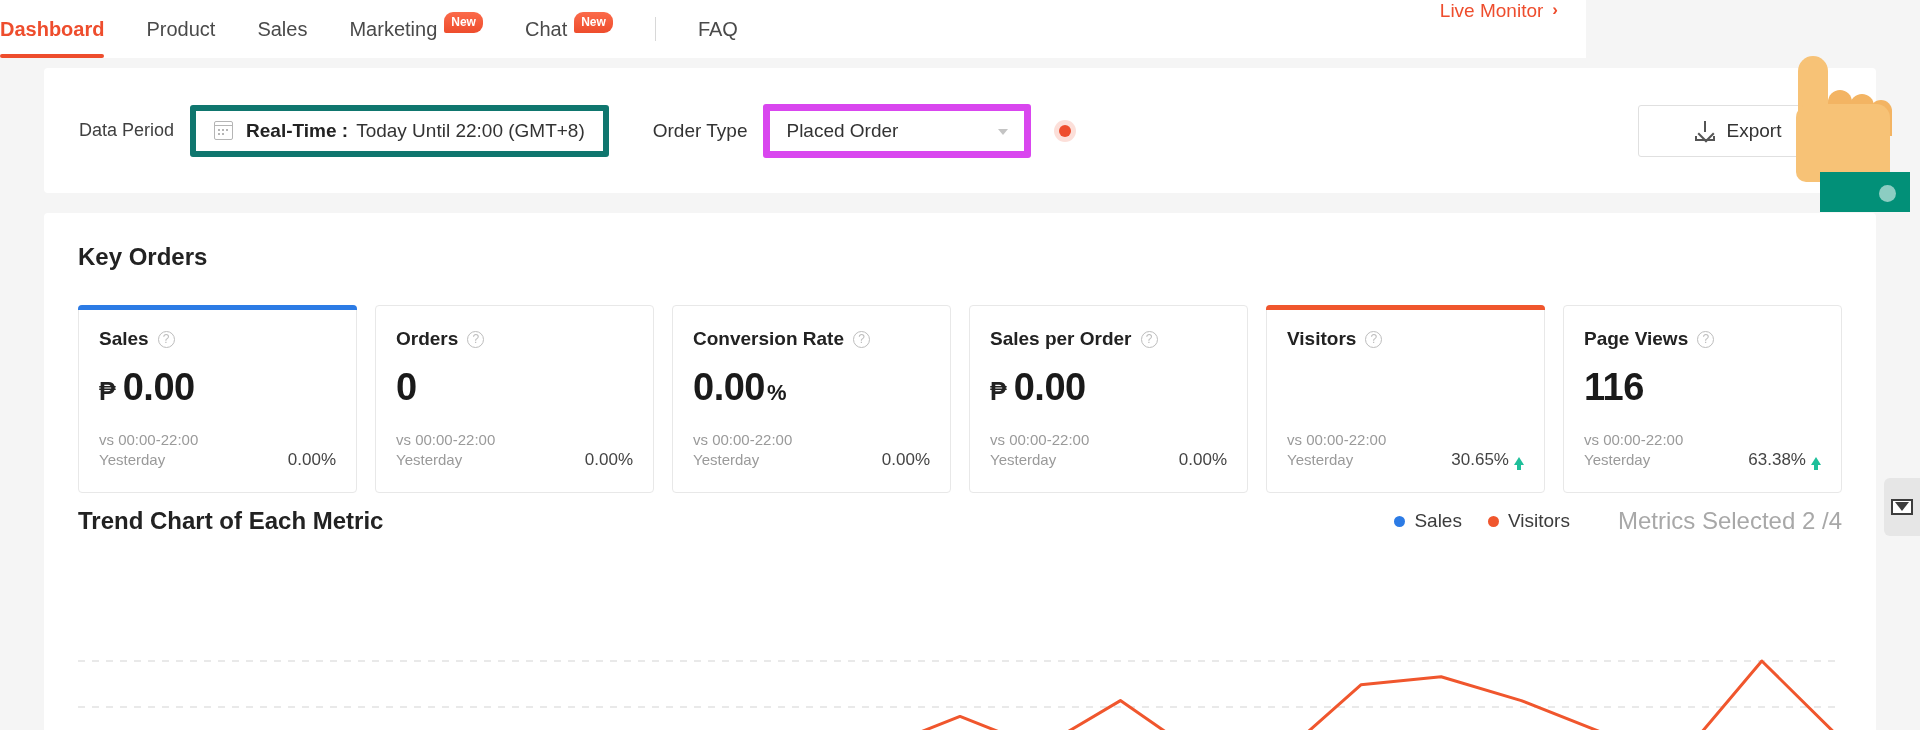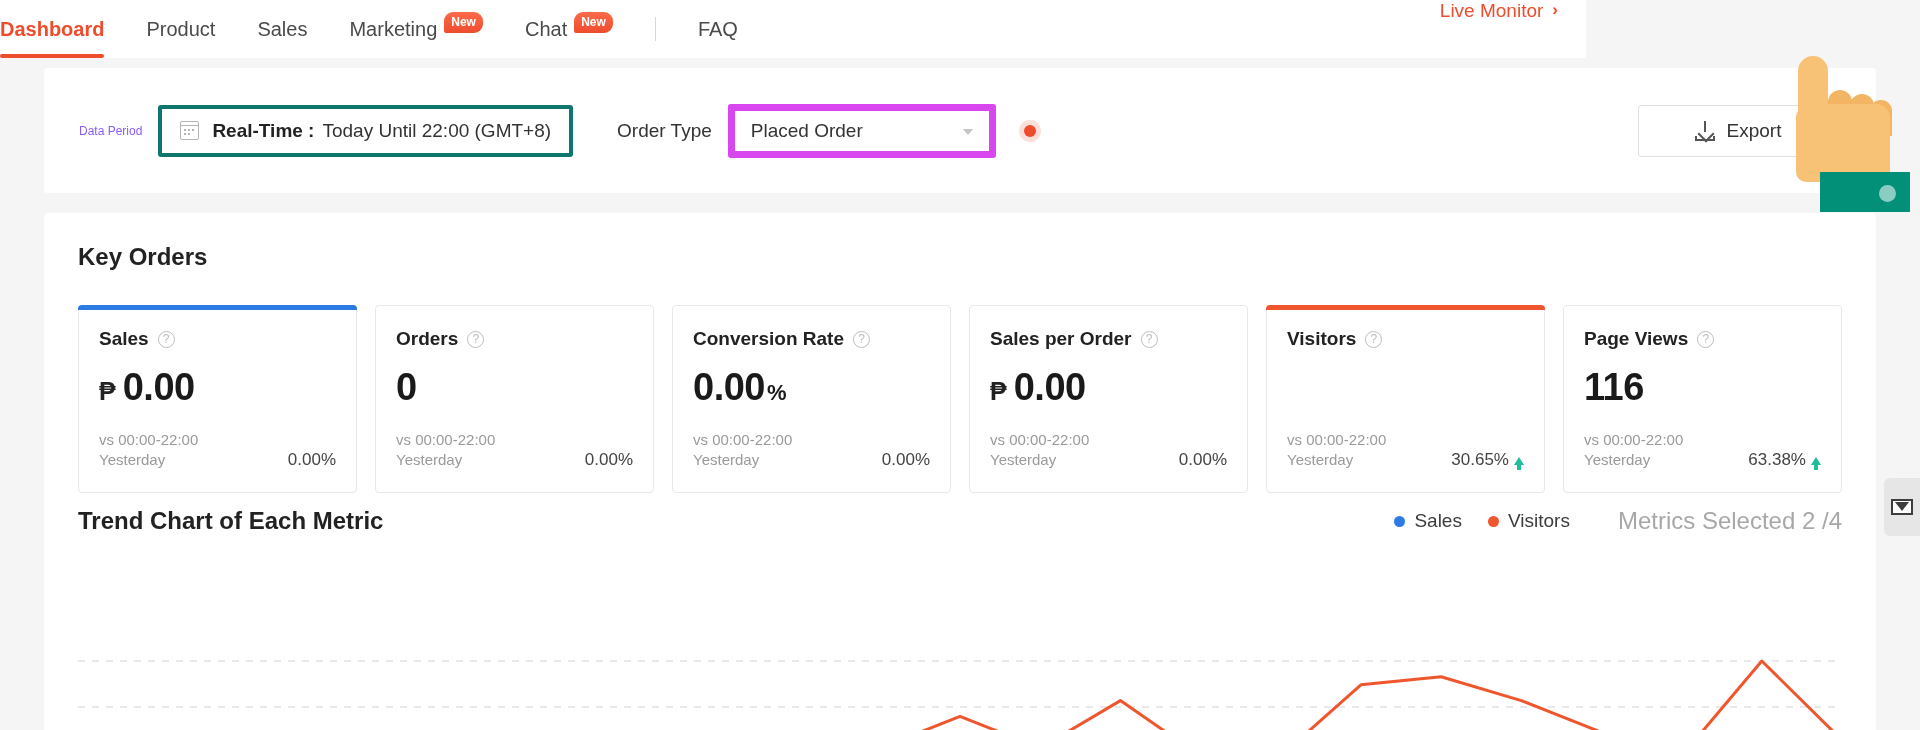--- a/index.html
+++ b/index.html
@@ -57,25 +57,25 @@
   .live-monitor .chev { margin-left: 9px; font-size: 17px; font-weight: bold; }
 
   
   .filterbar {
     position: absolute; top: 68px; left: 44px;
     width: 1832px; height: 125px;
     background: #fff; border-radius: 4px;
     display: flex; align-items: center;
     padding-left: 35px;
   }
-  .filter-label { font-size: 12px; color: #8b5cf6; margin-right: 16px; white-space: nowrap; }
+  .filter-label { font-size: 18px; color: #404040; margin-right: 16px; white-space: nowrap; }
   .date-box {
     display: flex; align-items: center;
     height: 52px; padding: 0 18px;
-    border: 4px solid #0f766e; border-radius: 3px;
+    border: 6px solid #0f766e; border-radius: 3px;
     background: #fff; cursor: pointer;
   }
   .cal-icon {
     width: 19px; height: 19px; margin-right: 13px;
     border: 1.6px solid #b5b5b5; border-radius: 2px;
     position: relative; flex: none;
   }
   .cal-icon::before {
     content: ""; position: absolute; left: 0; right: 0; top: 2.5px;
     height: 1.6px; background: #b5b5b5;

